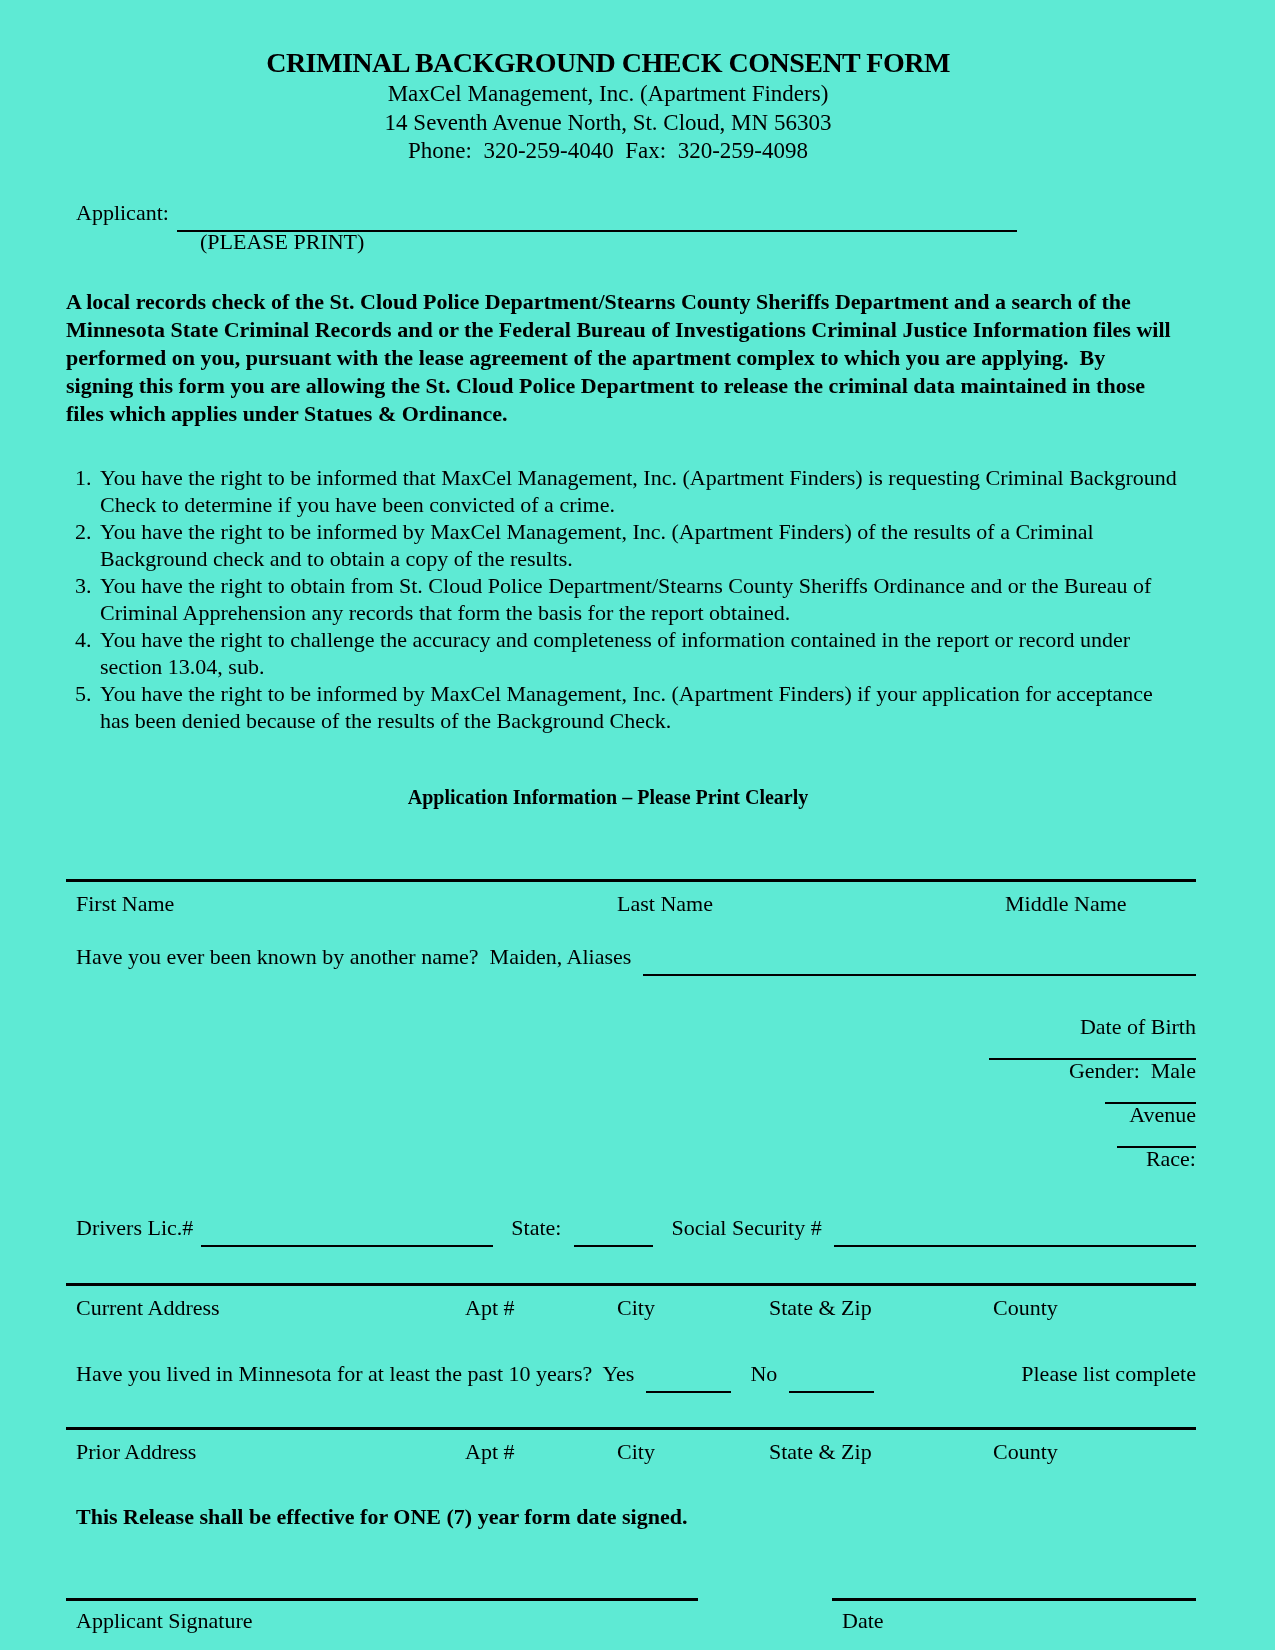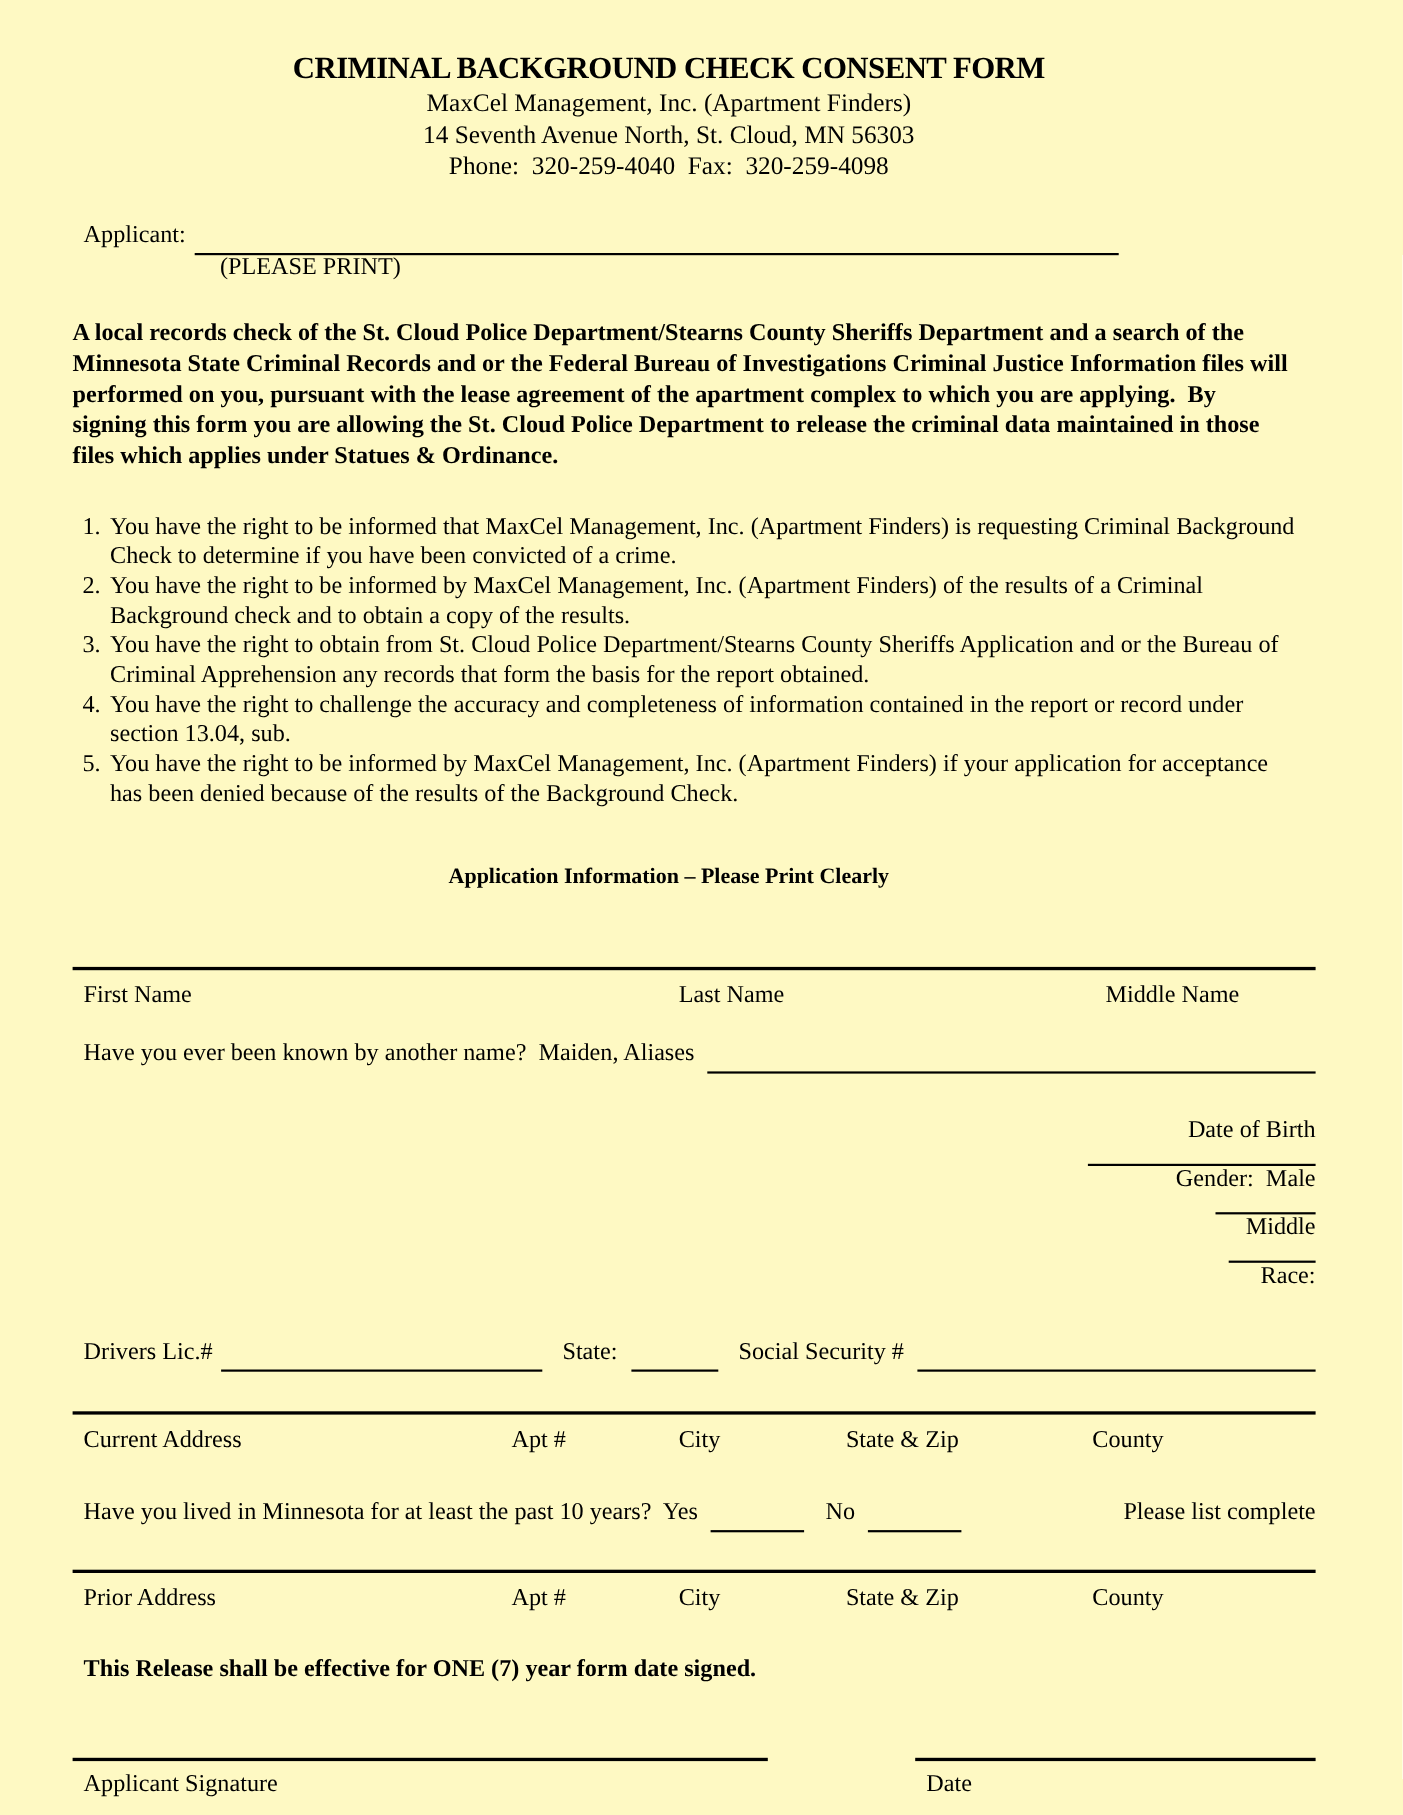--- a/index.html
+++ b/index.html
@@ -1,21 +1,21 @@
 <!DOCTYPE html>
 <html><head>
 <meta charset="utf-8">
 <style>
   * { margin:0; padding:0; box-sizing:border-box; }
   html,body { background:#ffffff; }
   .page {
     position:relative;
     width:1275px; height:1650px;
     margin:0 auto;
-    background:#fef9c3;
+    background:#5eead4;
     color:#000000;
     font-family:"Liberation Serif","DejaVu Serif",serif;
     font-size:22px;
     padding:46px 79px 0 66px;
     overflow:hidden;
   }
   .pre { white-space:pre-wrap; }
   .centered { width:1084px; text-align:center; }
   .doc-title { font-size:28px; font-weight:bold; letter-spacing:-0.5px; line-height:34px; }
   .hdr-line { font-size:23px; line-height:28.5px; }
@@ -85,21 +85,21 @@
     <div class="ritem">
       <span class="rnum">1.</span>
       <span class="rtext">You have the right to be informed that MaxCel Management, Inc. (Apartment Finders) is requesting Criminal Background Check to determine if you have been convicted of a crime.</span>
     </div>
     <div class="ritem">
       <span class="rnum">2.</span>
       <span class="rtext">You have the right to be informed by MaxCel Management, Inc. (Apartment Finders) of the results of a Criminal Background check and to obtain a copy of the results.</span>
     </div>
     <div class="ritem">
       <span class="rnum">3.</span>
-      <span class="rtext">You have the right to obtain from St. Cloud Police Department/Stearns County Sheriffs Application and or the Bureau of Criminal Apprehension any records that form the basis for the report obtained.</span>
+      <span class="rtext">You have the right to obtain from St. Cloud Police Department/Stearns County Sheriffs Ordinance and or the Bureau of Criminal Apprehension any records that form the basis for the report obtained.</span>
     </div>
     <div class="ritem">
       <span class="rnum">4.</span>
       <span class="rtext">You have the right to challenge the accuracy and completeness of information contained in the report or record under section 13.04, sub.</span>
     </div>
     <div class="ritem">
       <span class="rnum">5.</span>
       <span class="rtext">You have the right to be informed by MaxCel Management, Inc. (Apartment Finders) if your application for acceptance has been denied because of the results of the Background Check.</span>
     </div>
   </div>
@@ -116,21 +116,21 @@
   <div class="aliases-row row flexrow indent10">
     <span class="lbl pre">Have you ever been known by another name?  Maiden, Aliases</span>
     <span class="uline fill ml12"></span>
   </div>
 
   <div class="dob-row row flexrow indent10">
     <span class="lbl">Date of Birth</span>
     <span class="uline w207 ml11"></span>
     <span class="lbl pre ml18">Gender:  Male</span>
     <span class="uline w91 ml13"></span>
-    <span class="lbl ml12">Middle</span>
+    <span class="lbl ml12">Avenue</span>
     <span class="uline w79 ml12"></span>
     <span class="lbl ml18">Race:</span>
     <span class="uline fill ml12"></span>
   </div>
 
   <div class="lic-row row flexrow indent10">
     <span class="lbl">Drivers Lic.#</span>
     <span class="uline w292 ml8"></span>
     <span class="lbl ml18">State:</span>
     <span class="uline w79 ml13"></span>

